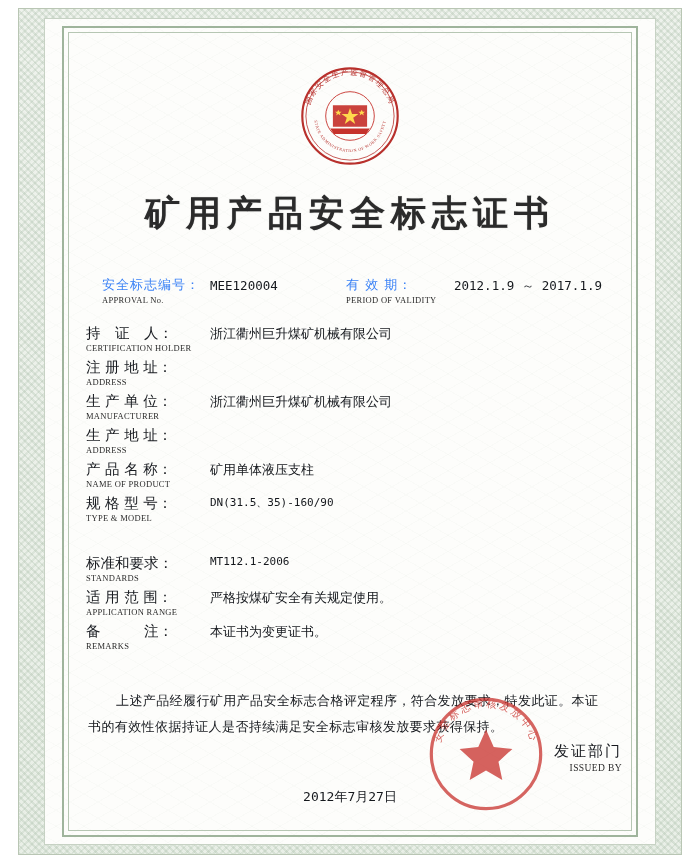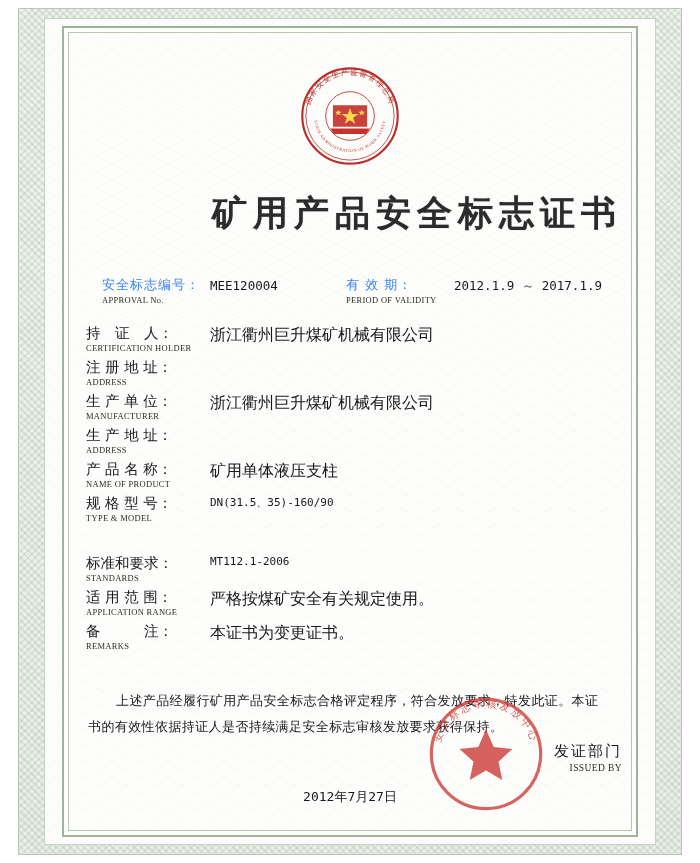--- a/index.html
+++ b/index.html
@@ -100,21 +100,21 @@
     width: 108px;
     height: 108px;
     position: relative;
   }
 
   
   .title-cn {
     position: absolute;
     top: 150px;
     left: 0; right: 0;
-    text-align: right;
+    text-align: center;
     font-family: "DejaVu Serif", serif;
     font-size: 35px;
     font-weight: bold;
     letter-spacing: 6px;
     color: #2b2b2b;
     text-shadow: 0 0 1px rgba(0,0,0,0.35);
   }
   .title-en {
     position: absolute;
     top: 196px;
@@ -201,21 +201,21 @@
     position: absolute;
     left: 124px;
     top: 1px;
     font-family: "DejaVu Sans Mono", monospace;
     font-size: 11px;
     color: #14171c;
     white-space: nowrap;
   }
   .field.cjk .f-value {
     font-family: "DejaVu Serif", serif;
-    font-size: 16px;
+    font-size: 13px;
   }
 
   .gap-lg { margin-top: 26px; }
 
   
   .statement {
     position: absolute;
     top: 648px;
     left: 10px;
     right: 20px;

